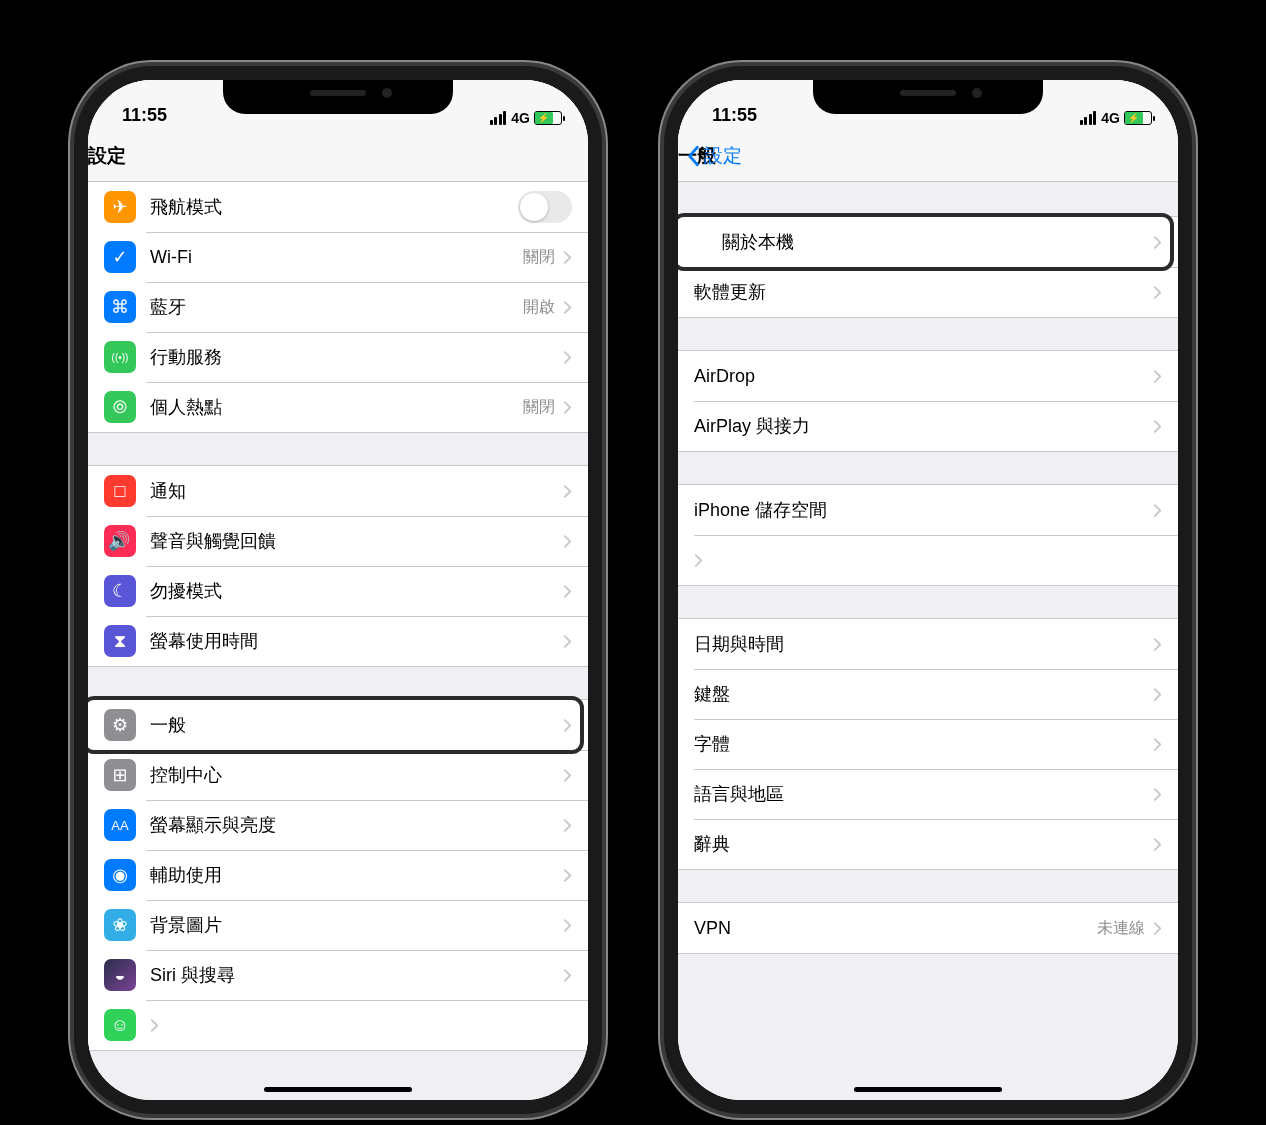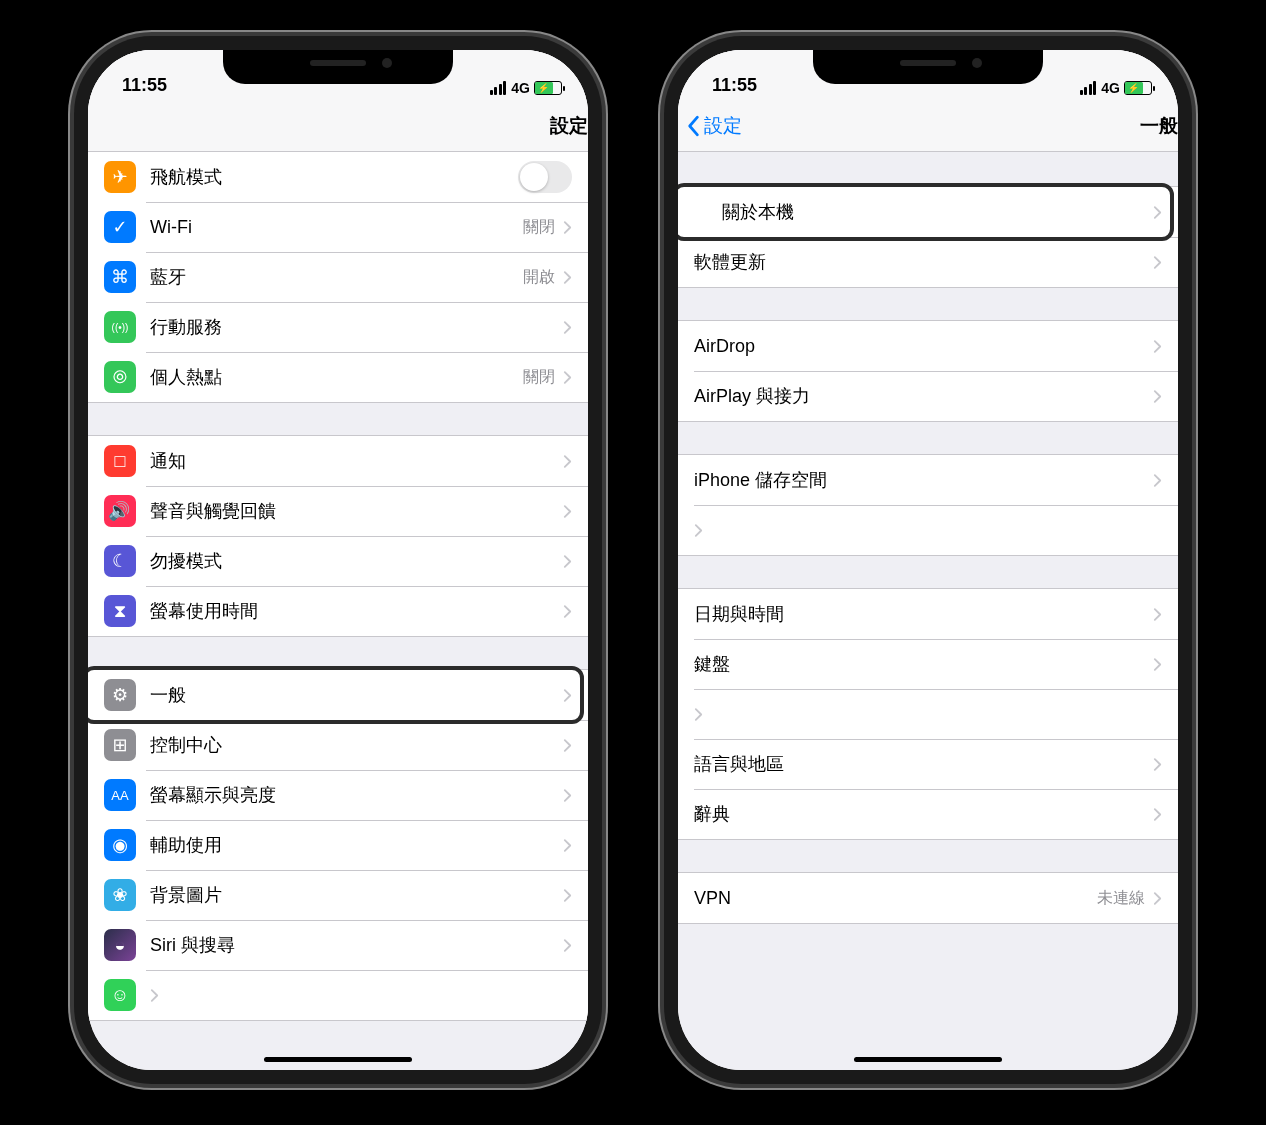--- a/index.html
+++ b/index.html
@@ -15,20 +15,21 @@
     padding-top: 50px;
   }
   .phone {
     width: 500px;
     height: 1020px;
     background: #fff;
     border-radius: 64px;
     position: relative;
     box-shadow: 0 0 0 14px #1a1a1a, 0 0 0 18px #3a3a3a, 0 0 0 20px #888;
     overflow: hidden;
+    margin-top: 30px;
   }
   .notch {
     position: absolute;
     top: 0; left: 50%;
     transform: translateX(-50%);
     width: 230px; height: 34px;
     background: #000;
     border-bottom-left-radius: 22px;
     border-bottom-right-radius: 22px;
     z-index: 50;
@@ -66,21 +67,21 @@
   .battery {
     width: 28px; height: 14px; border: 1.5px solid #000; border-radius: 3px;
     position: relative; display:flex; align-items:center;
   }
   .battery::after { content:""; position:absolute; right:-4px; top:4px; width:2.5px; height:5px; background:#000; border-radius:1px;}
   .battery-fill { background:#34c759; height:100%; width:70%; border-radius:1.5px; display:flex;align-items:center;justify-content:center;}
   .bolt { color:#fff; font-size:9px; line-height:1;}
   .nav-bar {
     height: 52px; background: #f7f7f8;
     border-bottom: 1px solid #c8c7cc;
-    display: flex; align-items: center; justify-content: flex-end;
+    display: flex; align-items: center; justify-content: flex-start;
     position: relative;
   }
   .nav-title { font-size: 19px; font-weight: 600; }
   .nav-back {
     position: absolute; left: 8px; top: 0; bottom: 0;
     display: flex; align-items: center;
     color: #007aff; font-size: 19px;
   }
   .nav-back svg { width: 14px; height: 22px; margin-right: 4px;}
   .content { flex: 1; overflow: hidden; }
@@ -409,20 +410,21 @@
           </div>
           <div class="row noicon">
             <span class="label">鍵盤</span>
             <span class="chev">
               <svg viewBox="0 0 10 16">
                 <path d="M2 2 L8 8 L2 14" stroke="#c7c7cc" stroke-width="2" fill="none" stroke-linecap="round" stroke-linejoin="round"></path>
               </svg>
             </span>
           </div>
           <div class="row noicon">
+            <span class="label">字體</span>
             <span class="chev">
               <svg viewBox="0 0 10 16">
                 <path d="M2 2 L8 8 L2 14" stroke="#c7c7cc" stroke-width="2" fill="none" stroke-linecap="round" stroke-linejoin="round"></path>
               </svg>
             </span>
           </div>
           <div class="row noicon">
             <span class="label">語言與地區</span>
             <span class="chev">
               <svg viewBox="0 0 10 16">

